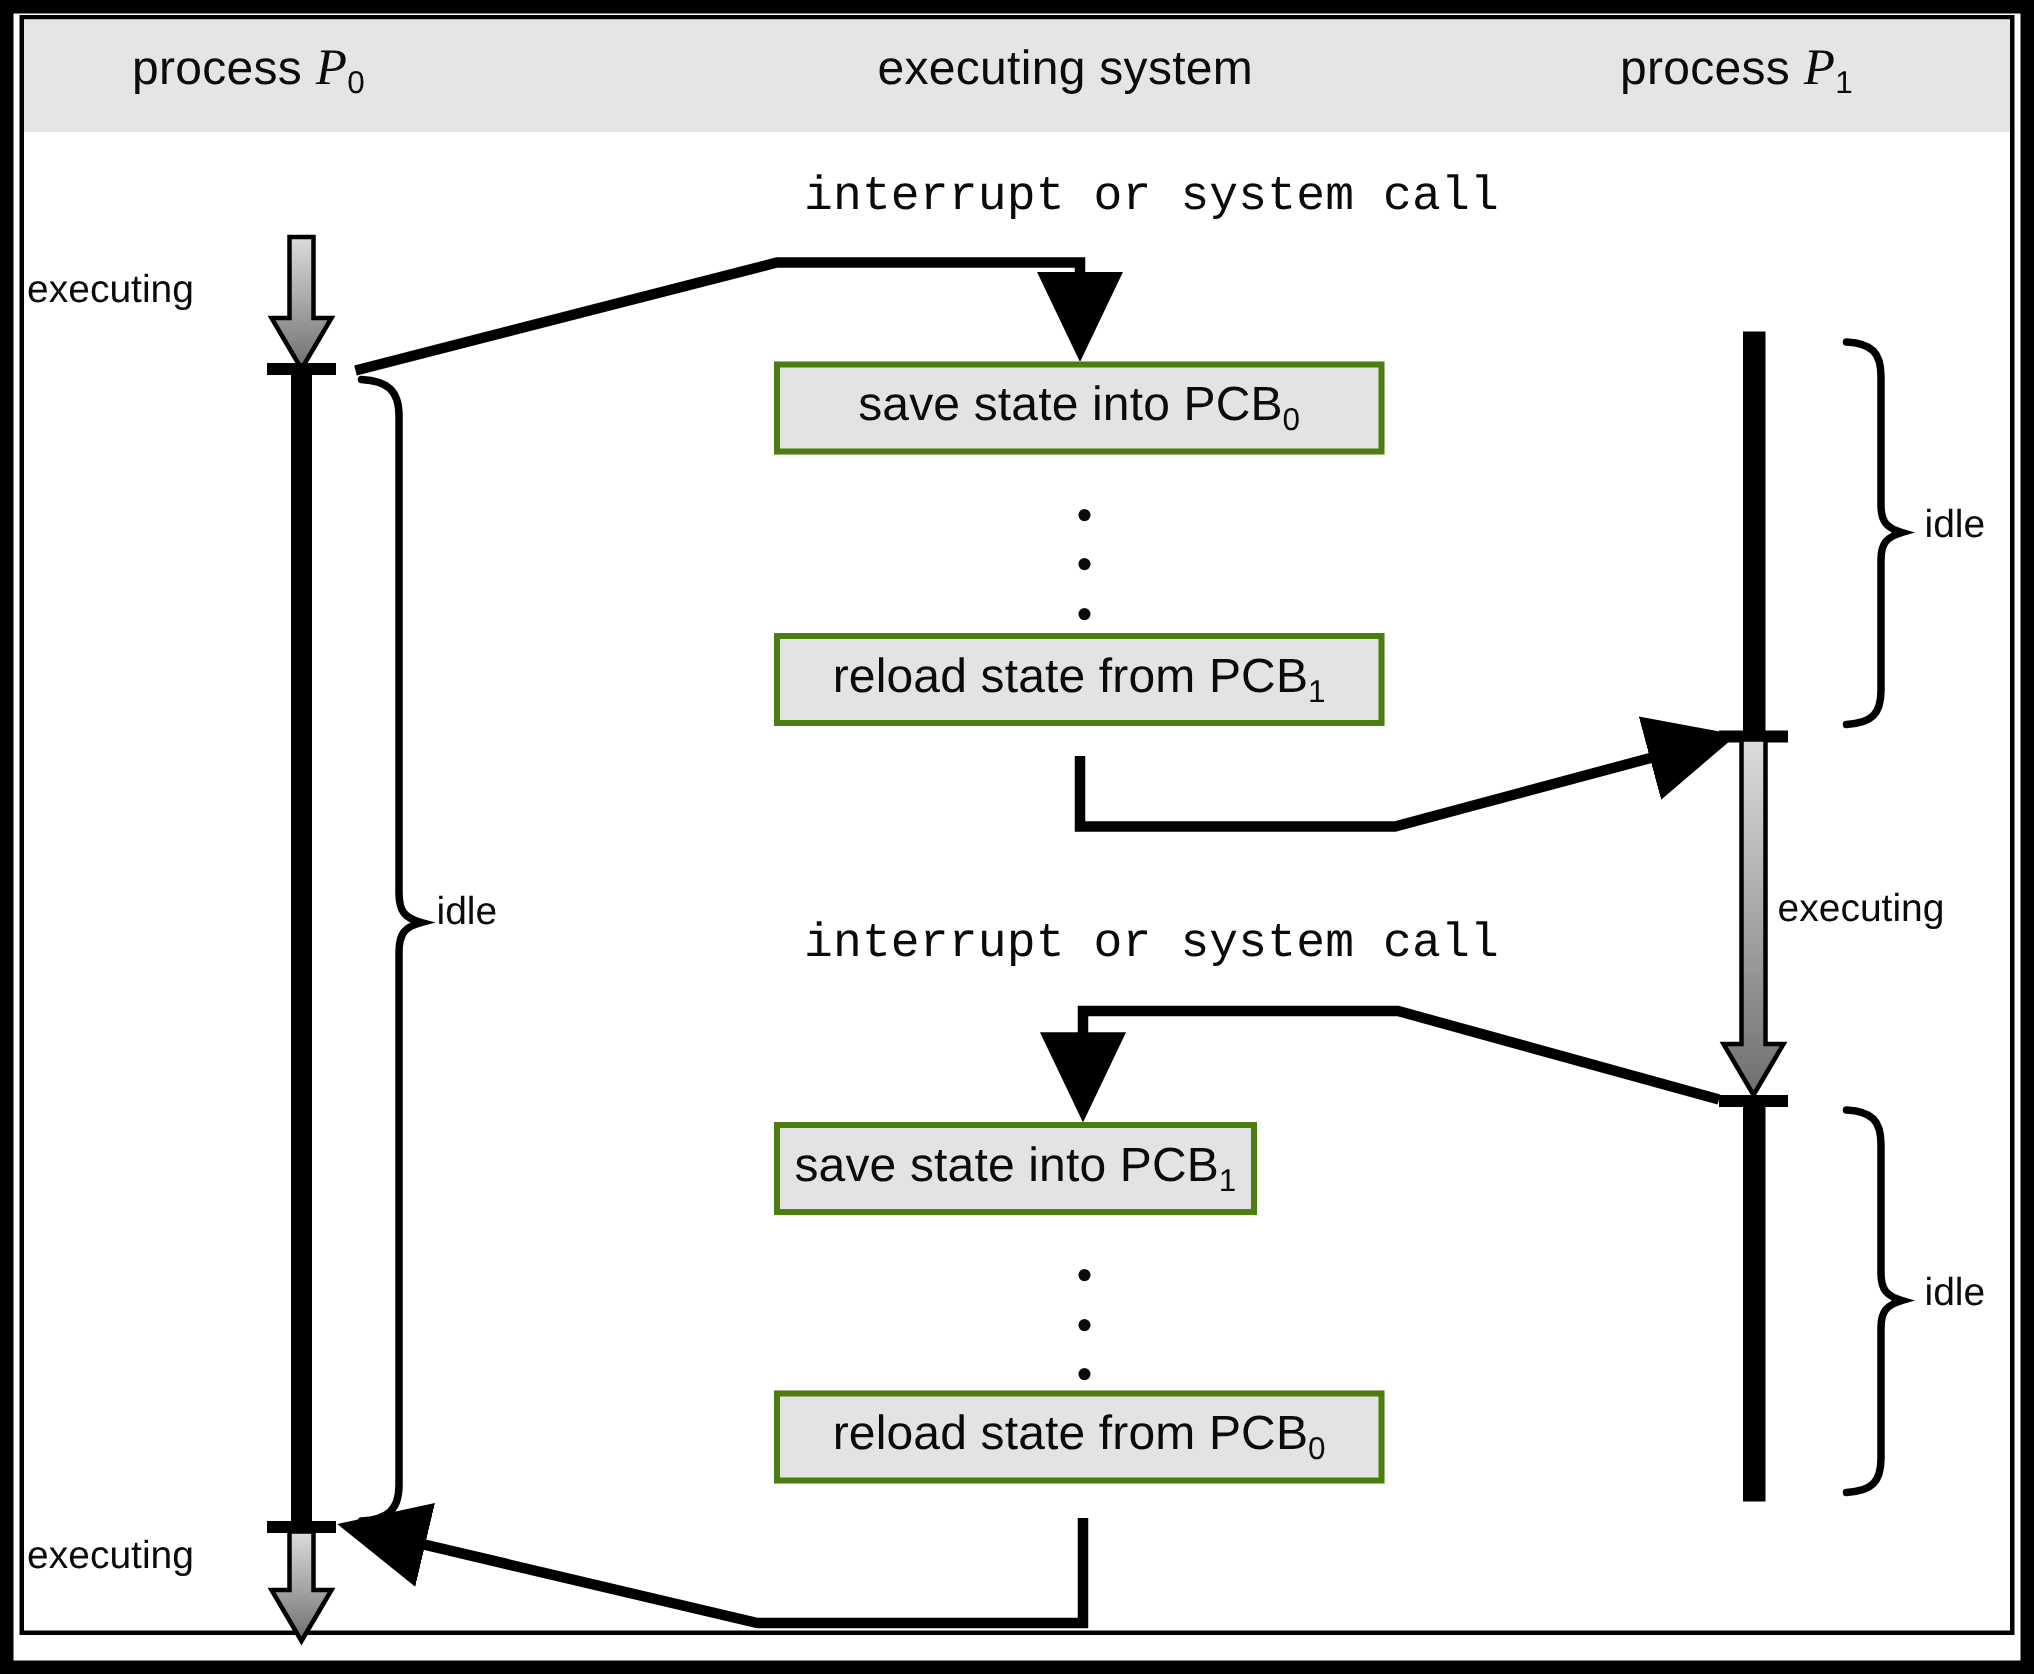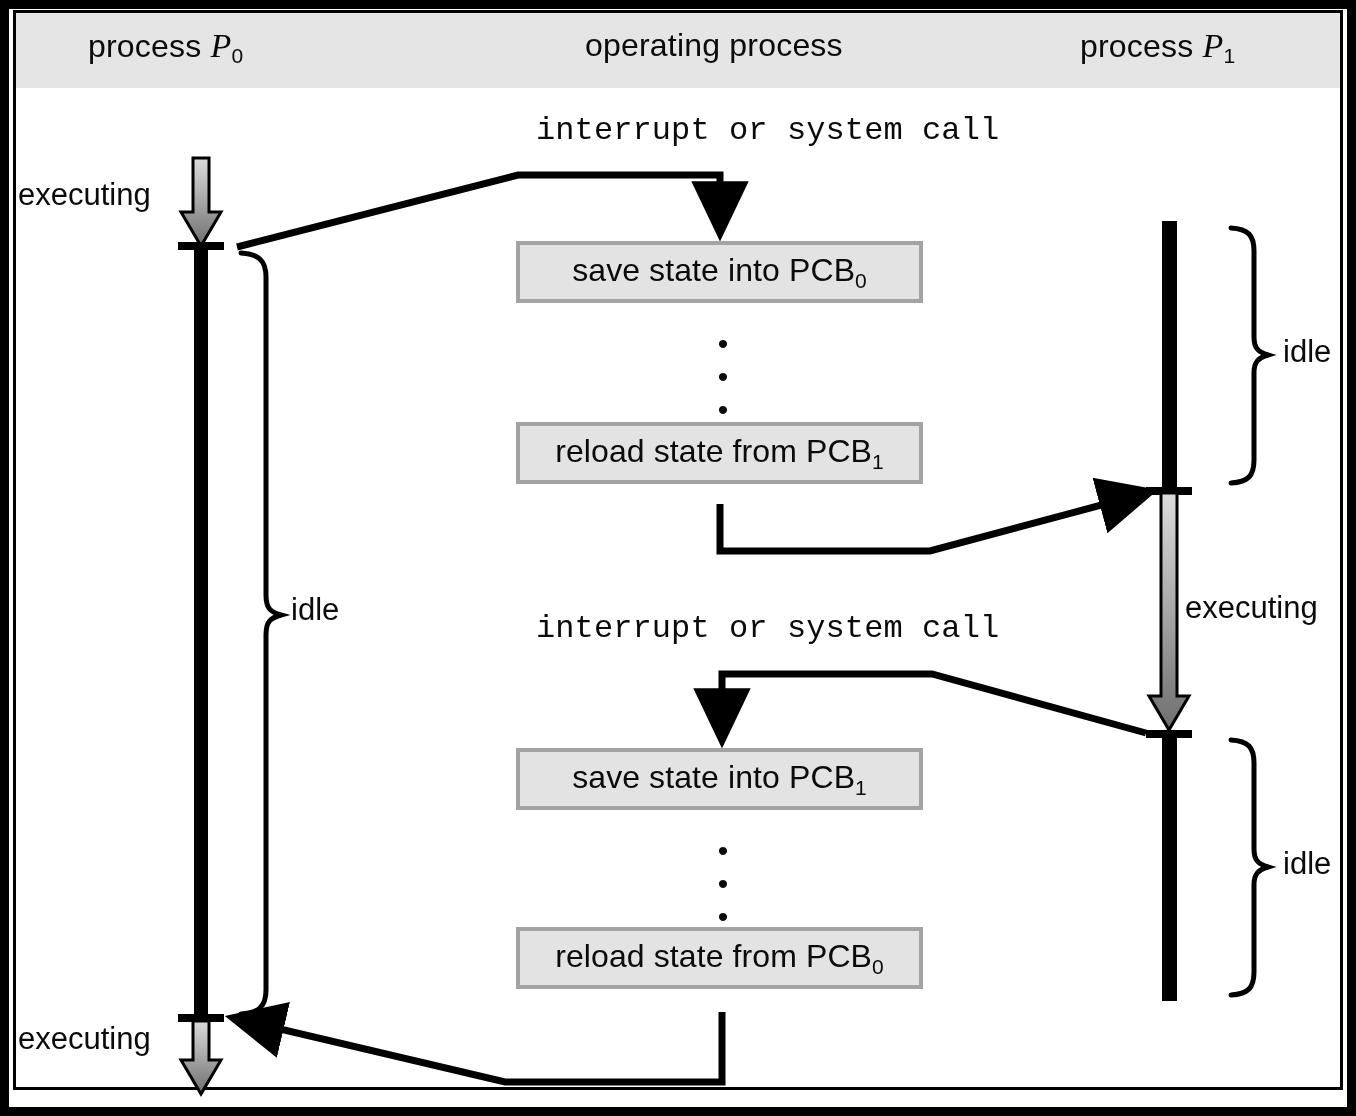--- a/index.html
+++ b/index.html
@@ -62,21 +62,21 @@
   #art {
     position: absolute;
     left: 0; top: 0;
     width: 1356px; height: 1116px;
   }
   
   .os-box {
     position: absolute;
     box-sizing: border-box;
     background: #e4e3e4;
-    border: 4px solid #a3a3a3;
+    border: 4px solid #4d7c0f;
     display: flex;
     align-items: center;
     justify-content: center;
   }
   .os-box .txt {
     font-size: 32px;
     color: #0b0b0b;
     white-space: nowrap;
     letter-spacing: 0.1px;
   }
@@ -88,38 +88,38 @@
   .plain-label {
     position: absolute;
     font-size: 32px;
     color: #0b0b0b;
     white-space: nowrap;
     letter-spacing: 0.1px;
     font-family: Liberation Mono, monospace;
   }
   .small-label {
     position: absolute;
-    font-size: 31px;
+    font-size: 26px;
     color: #0b0b0b;
     white-space: nowrap;
   }
 </style>
 </head>
 <body>
 
 <div id="stage">
 
   <div id="outer-frame"></div>
   <div id="inner-frame"></div>
 
   <div id="header-band"></div>
 
   <div class="col-head" style="left:88px;"><span>process </span><span class="pvar">P</span><span class="sub">0</span></div>
 
-  <div class="col-head" style="left:585px;"><span>operating process</span></div>
+  <div class="col-head" style="left:585px;"><span>executing system</span></div>
 
   <div class="col-head" style="left:1068px;margin-left:12px;"><span>process </span><span class="pvar">P</span><span class="sub">1</span></div>
 
   <svg id="art" viewBox="0 0 1356 1116">
     <defs>
       <linearGradient id="gradExec" x1="0" y1="0" x2="0" y2="1">
         <stop offset="0%" stop-color="#dcdcdc"></stop>
         <stop offset="45%" stop-color="#acacac"></stop>
         <stop offset="100%" stop-color="#6e6e6e"></stop>
       </linearGradient>
@@ -191,21 +191,21 @@
   </svg>
 
   <div class="os-box" style="left:516px; top:241px; width:407px; height:62px;">
     <span class="txt"><span>save state into PCB</span><span class="sub">0</span></span>
   </div>
 
   <div class="os-box" style="left:516px; top:422px; width:407px; height:62px;">
     <span class="txt"><span>reload state from PCB</span><span class="sub">1</span></span>
   </div>
 
-  <div class="os-box" style="left:516px; top:748px; width:407px; height:62px;text-align:right;">
+  <div class="os-box" style="left:516px; top:748px; width:322px; height:62px;text-align:right;">
     <span class="txt"><span>save state into PCB</span><span class="sub">1</span></span>
   </div>
 
   <div class="os-box" style="left:516px; top:927px; width:407px; height:62px;">
     <span class="txt"><span>reload state from PCB</span><span class="sub">0</span></span>
   </div>
 
   <div class="plain-label" style="left:714px; top:330px; font-size:30px; line-height:33px; text-align:center;">
     <div>•</div>
     <div>•</div>

